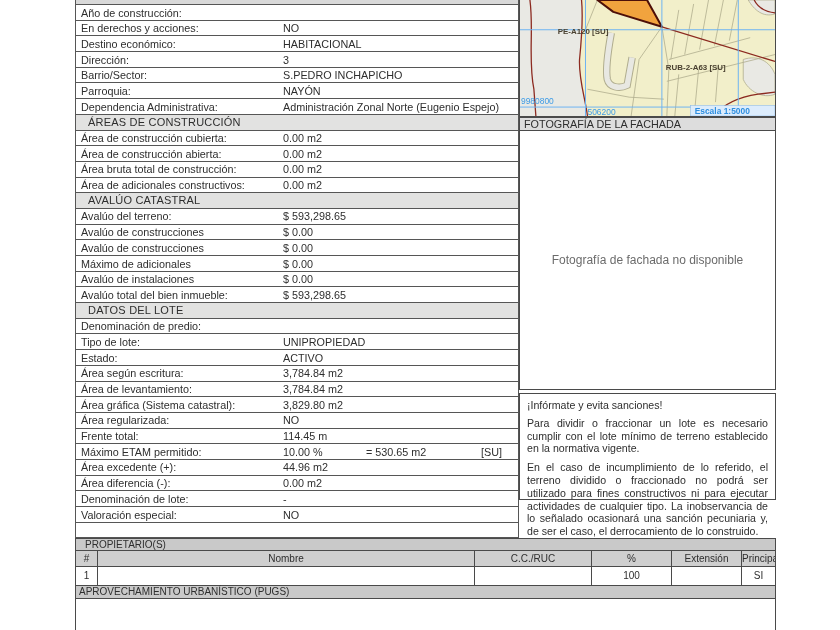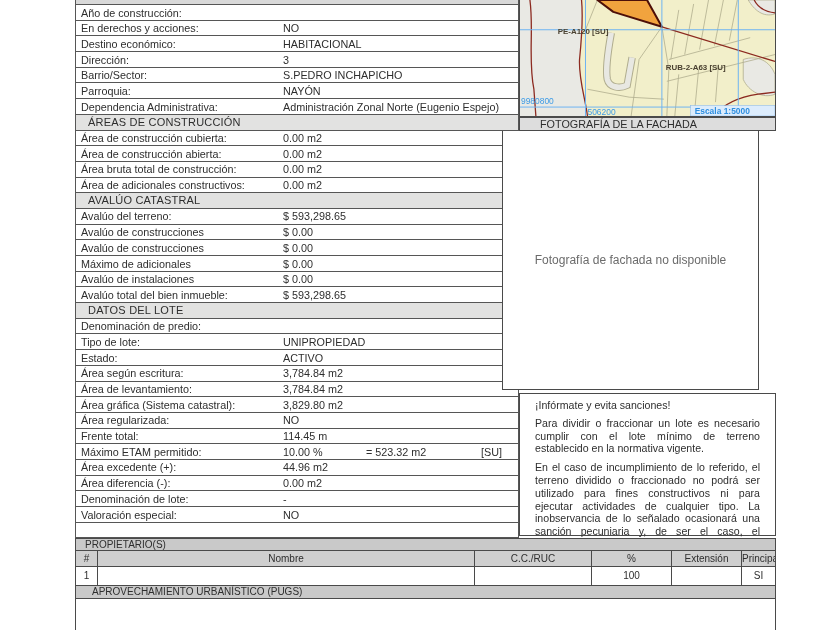--- a/index.html
+++ b/index.html
@@ -15,42 +15,42 @@
   .pvalue{position:absolute;left:207px;top:1.5px;font-size:10.8px;line-height:13px;white-space:nowrap;}
   .pvalue.v2{left:290px;} .pvalue.v3{left:405px;}
   .sec-header{height:15.7px;border-bottom:1px solid #565656;background:#e2e2e1;font-size:11px;
               line-height:15px;padding-left:12px;box-sizing:border-box;letter-spacing:.2px;white-space:nowrap;}
 
   
   .map-box{position:absolute;left:519px;top:0;width:257px;height:117px;box-sizing:border-box;
            border:1px solid #4a4a4a;border-top:none;overflow:hidden;}
   .map-box svg{display:block;width:100%;height:100%;}
   .fachada-bar{position:absolute;left:519px;top:117px;width:257px;height:14px;background:#dddddd;
-               border:1px solid #4a4a4a;box-sizing:border-box;font-size:10.8px;line-height:12px;padding-left:20px;white-space:nowrap;}
-  .photo-box{position:absolute;left:502px;top:131px;width:257px;height:259px;box-sizing:border-box;
+               border:1px solid #4a4a4a;box-sizing:border-box;font-size:10.8px;line-height:12px;padding-left:4px;white-space:nowrap;}
+  .photo-box{position:absolute;left:519px;top:131px;width:257px;height:259px;box-sizing:border-box;
              border:1px solid #4a4a4a;border-top:none;display:flex;align-items:center;justify-content:center;background:#fff;}
   .photo-text{color:#6b6b6b;font-size:12px;}
-  .notice-box{position:absolute;left:519px;top:393px;width:257px;height:143px;box-sizing:border-box;
-              border:1px solid #4a4a4a;padding:5px 15px;font-size:10.6px;line-height:12.8px;background:#fff;}
+  .notice-box{position:absolute;left:519px;top:393px;width:257px;height:107px;box-sizing:border-box;
+              border:1px solid #4a4a4a;padding:5px 7px;font-size:10.6px;line-height:12.8px;background:#fff;}
   .notice-title{margin:0 0 5px 0;}
   .notice-box p{margin:0 0 6px 0;text-align:justify;}
 
   
   .owners-bar{position:absolute;left:75px;top:538px;width:701px;height:13px;background:#c9c9c9;
               border:1px solid #4a4a4a;box-sizing:border-box;font-size:10px;line-height:11px;padding-left:9px;}
   .owners-header,.owners-row{position:absolute;left:75px;width:701px;display:flex;box-sizing:border-box;
               border-left:1px solid #4a4a4a;}
   .owners-header{top:551px;height:16px;}
   .owners-row{top:567px;height:19px;}
   .ocell{box-sizing:border-box;border-right:1px solid #4a4a4a;border-bottom:1px solid #4a4a4a;
          text-align:center;font-size:10px;overflow:hidden;white-space:nowrap;}
   .owners-header .ocell{background:#cfcfcf;line-height:15px;}
   .owners-row .ocell{background:#fff;line-height:18px;}
   .pugs-bar{position:absolute;left:75px;top:586px;width:701px;height:13px;background:#c9c9c9;
-            border:1px solid #4a4a4a;border-top:none;box-sizing:border-box;font-size:10px;line-height:11px;padding-left:16px;}
+            border:1px solid #4a4a4a;border-top:none;box-sizing:border-box;font-size:10px;line-height:11px;padding-left:3px;}
   .pugs-empty{position:absolute;left:75px;top:599px;width:701px;height:31px;box-sizing:border-box;
               border-left:1px solid #4a4a4a;border-right:1px solid #4a4a4a;background:#fff;}
 </style>
 </head>
 <body>
 
 <div class="page">
 
   <div class="left-table">
       <div class="clip-row"></div>
@@ -153,21 +153,21 @@
         <span class="plabel">Área regularizada:</span>
         <span class="pvalue">NO</span>
       </div>
       <div class="prow">
         <span class="plabel">Frente total:</span>
         <span class="pvalue">114.45 m</span>
       </div>
       <div class="prow">
         <span class="plabel">Máximo ETAM permitido:</span>
         <span class="pvalue">10.00 %</span>
-        <span class="pvalue v2">= 523.32 m2</span>
+        <span class="pvalue v2">= 530.65 m2</span>
         <span class="pvalue v3">[SU]</span>
       </div>
       <div class="prow">
         <span class="plabel">Área excedente (+):</span>
         <span class="pvalue">44.96 m2</span>
       </div>
       <div class="prow">
         <span class="plabel">Área diferencia (-):</span>
         <span class="pvalue">0.00 m2</span>
       </div>

